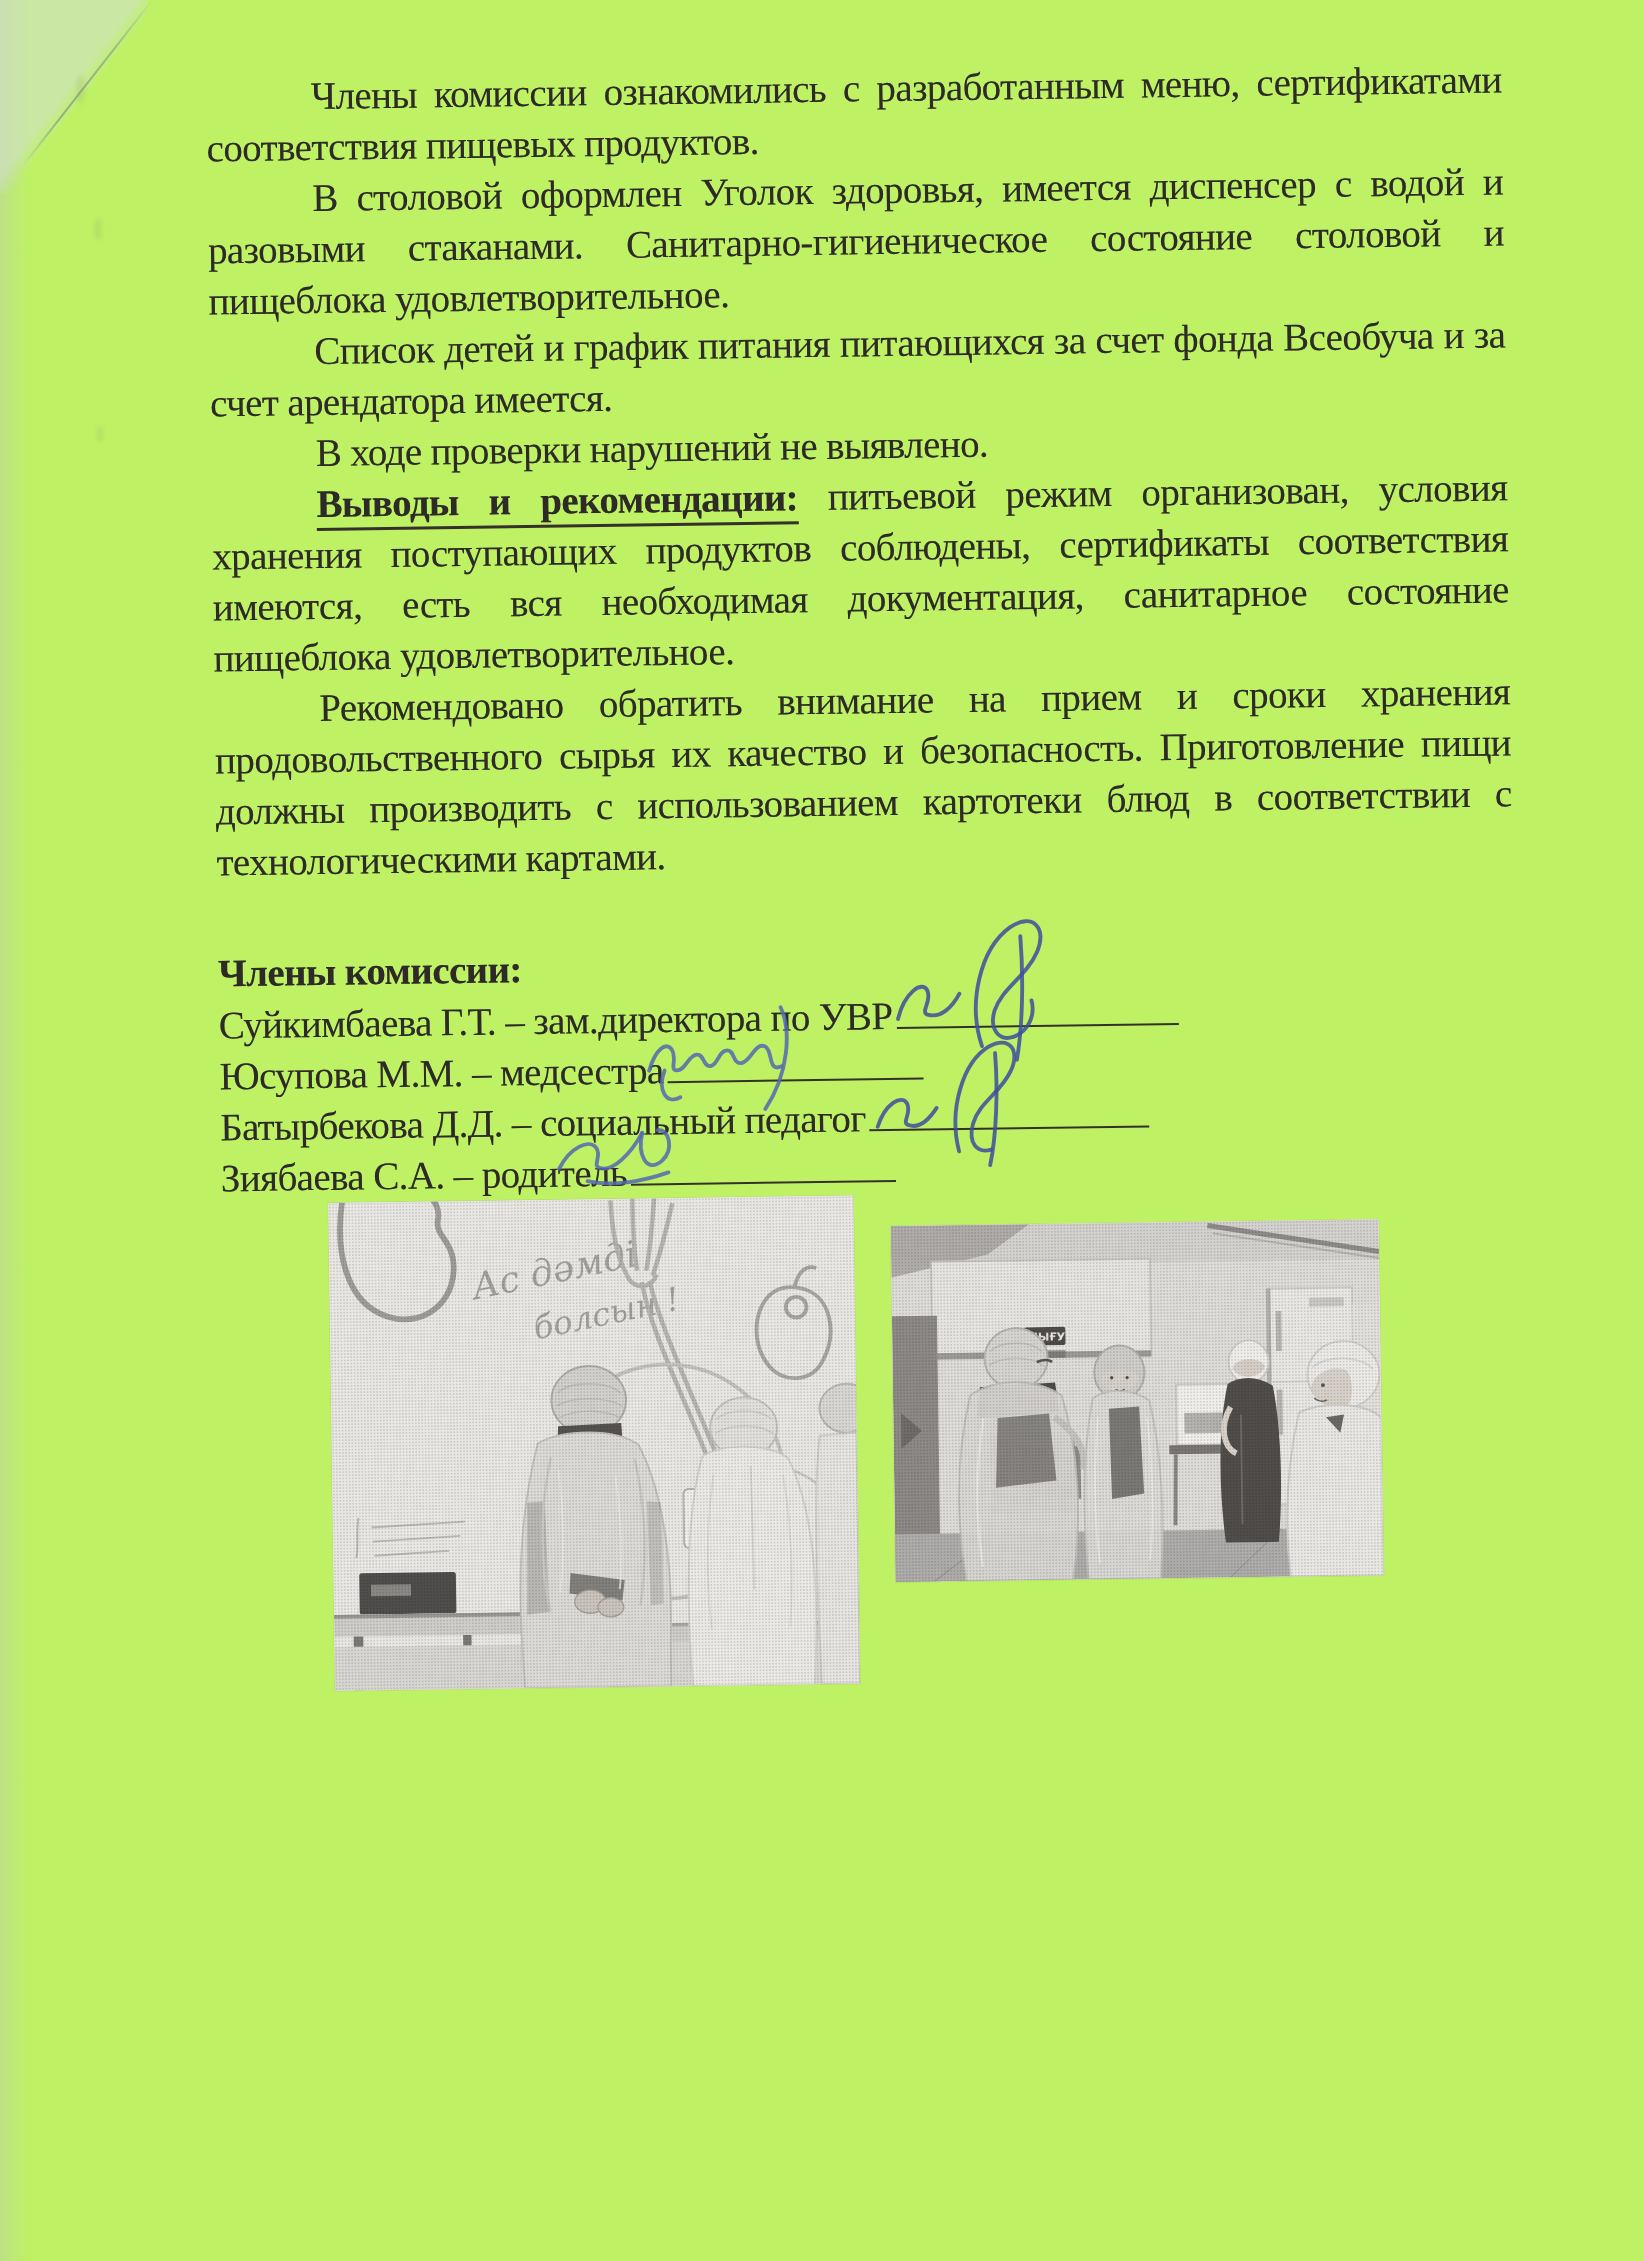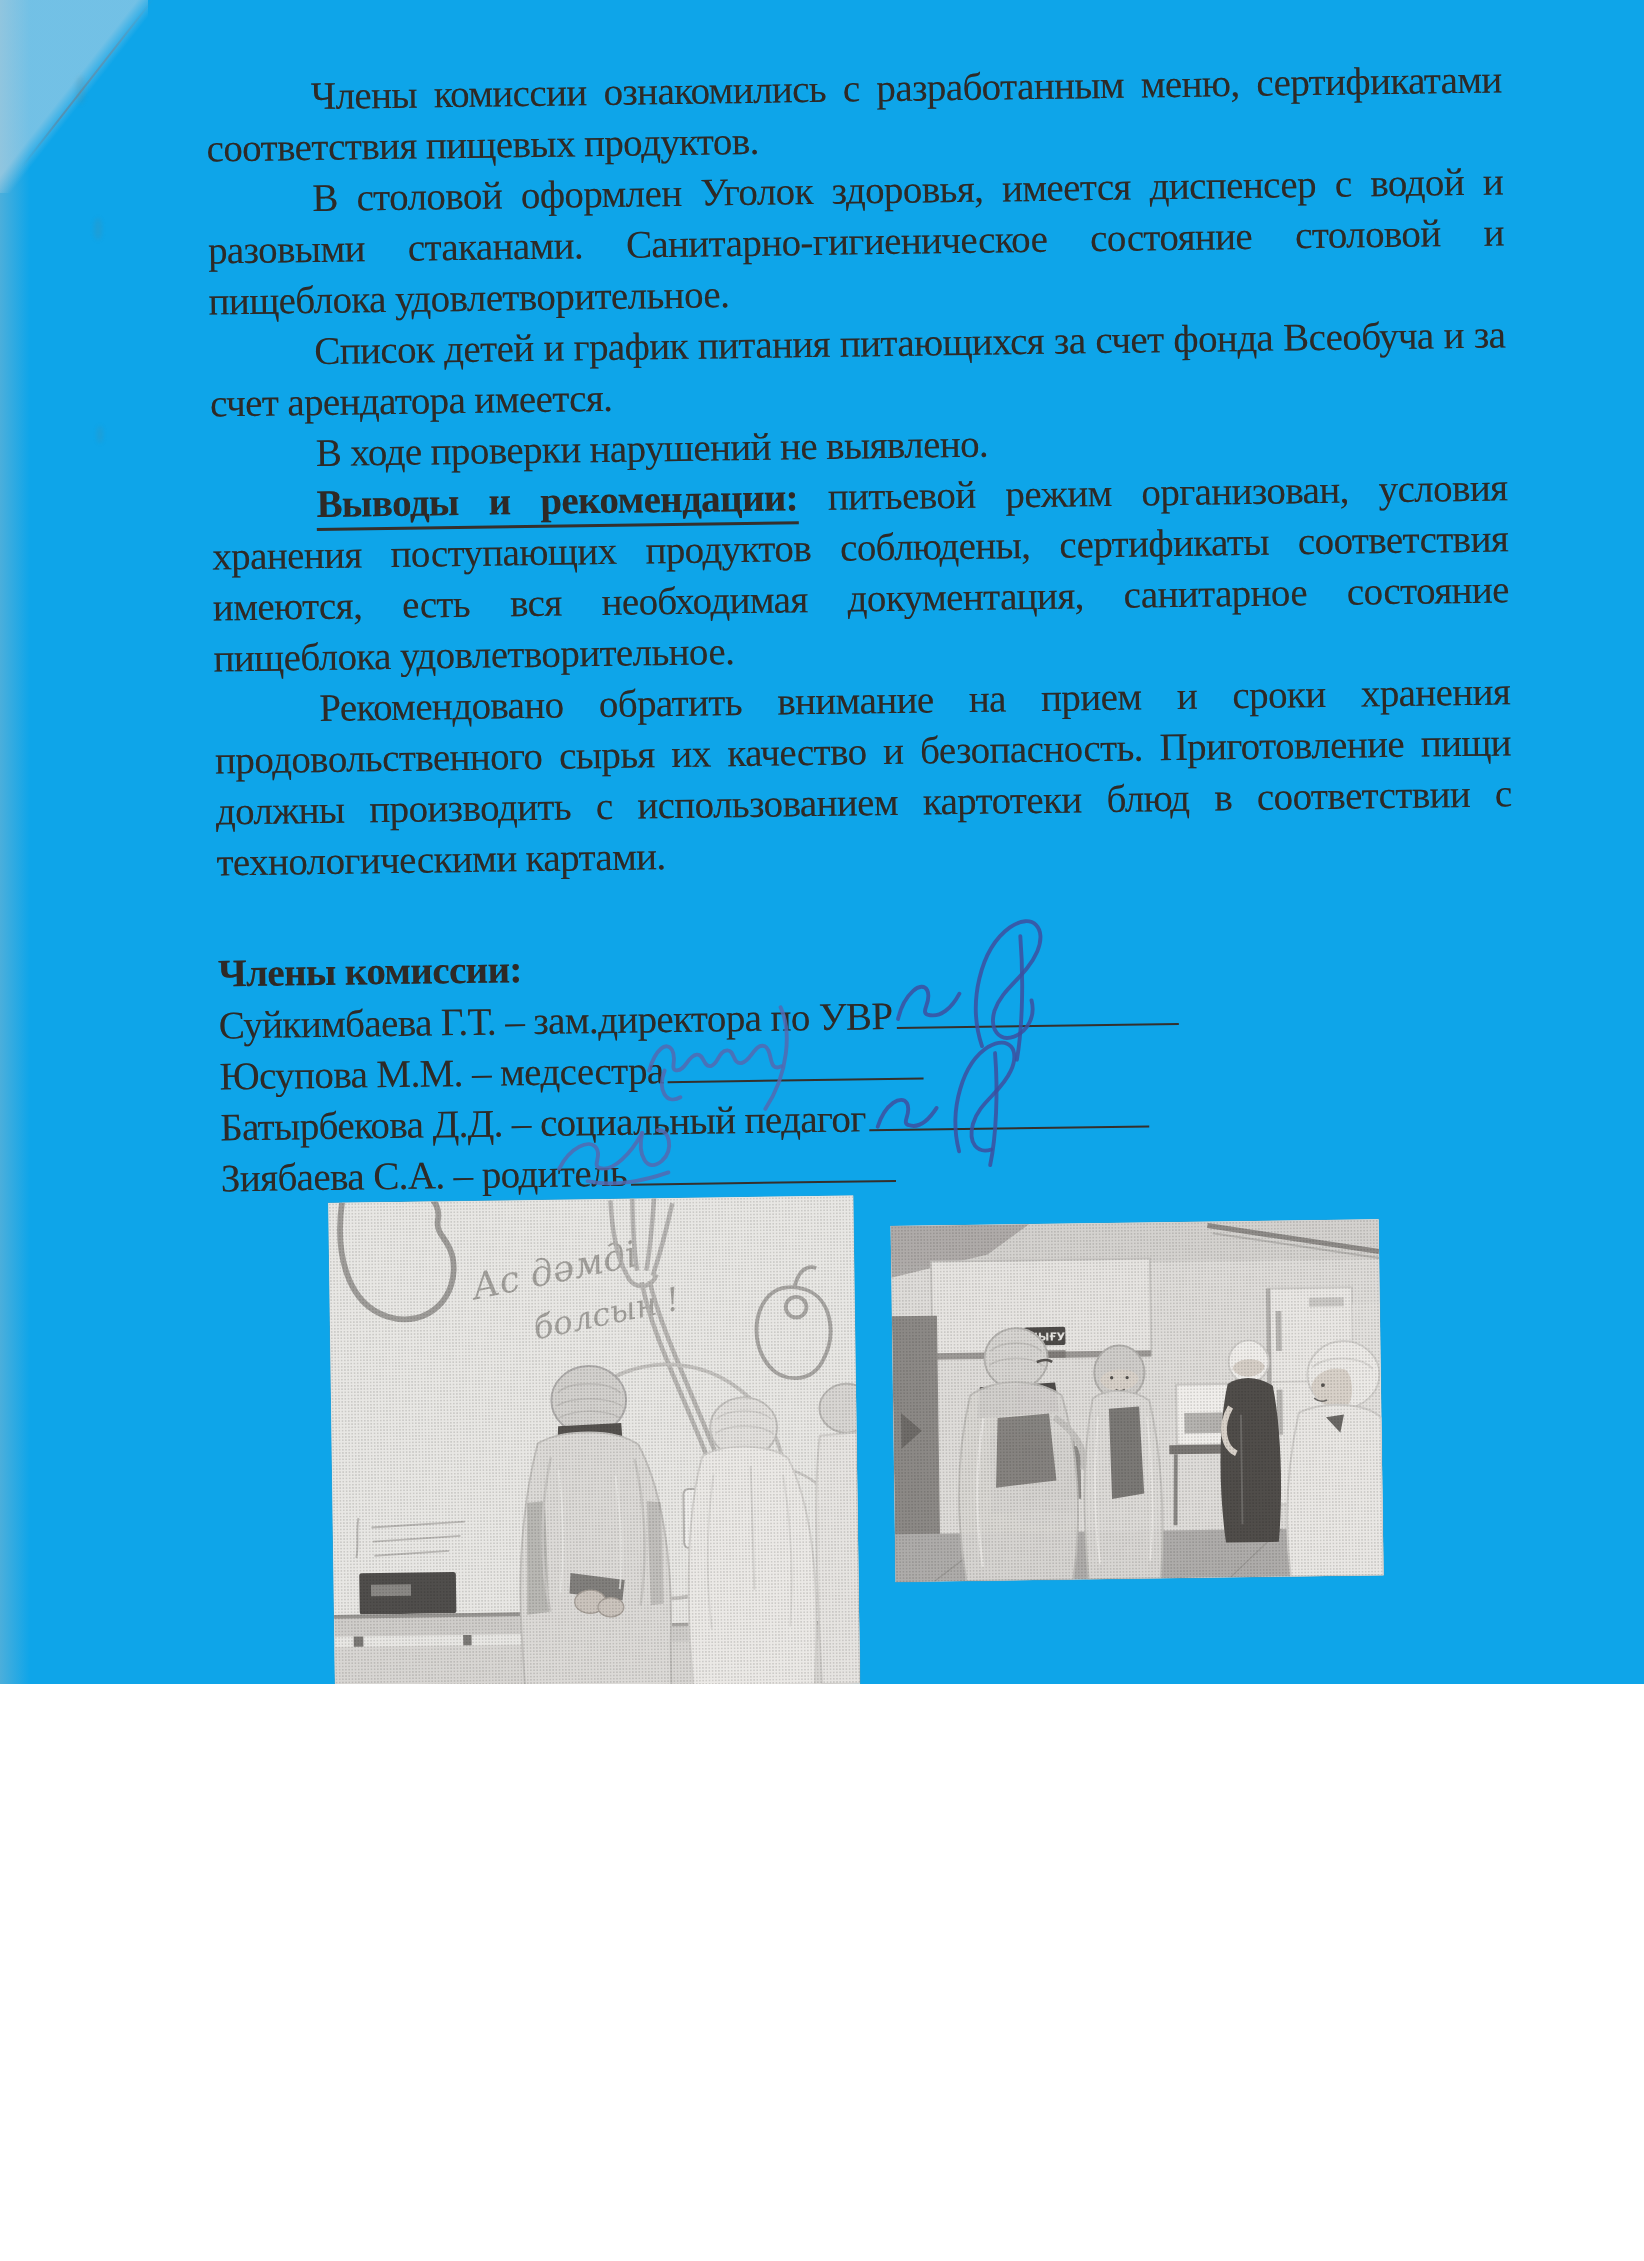--- a/index.html
+++ b/index.html
@@ -1,19 +1,19 @@
 <!DOCTYPE html>
 <html lang="ru" style="font-size:10.3px"><head>
 <meta charset="utf-8">
 <style>
   html,body{margin:0;padding:0;background:#ffffff;}
   .page{
     position:relative;
-    width:1644px;height:1684px;
-    background:#0ea5e9;
+    width:1644px;height:2261px;
+    background:#bef264;
     overflow:hidden;
     font-family:"Liberation Serif","DejaVu Serif",serif;
     color:#2e2a27;
   }
   
   .edge-shade{position:absolute;left:0;top:0;bottom:0;width:30px;
     background:linear-gradient(to right,rgba(190,192,194,.35),rgba(190,192,194,0));}
   
   .crease-triangle{position:absolute;left:0;top:0;width:148px;height:193px;
     background:linear-gradient(128deg,rgba(214,220,226,.5) 0 46%,rgba(214,220,226,0) 54%);}

